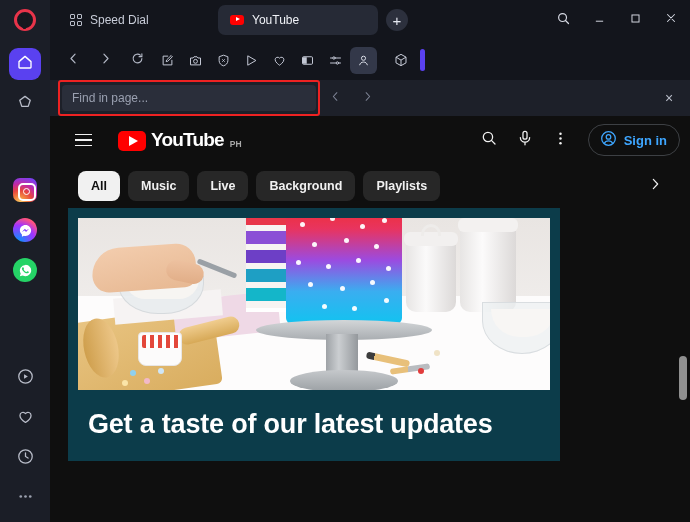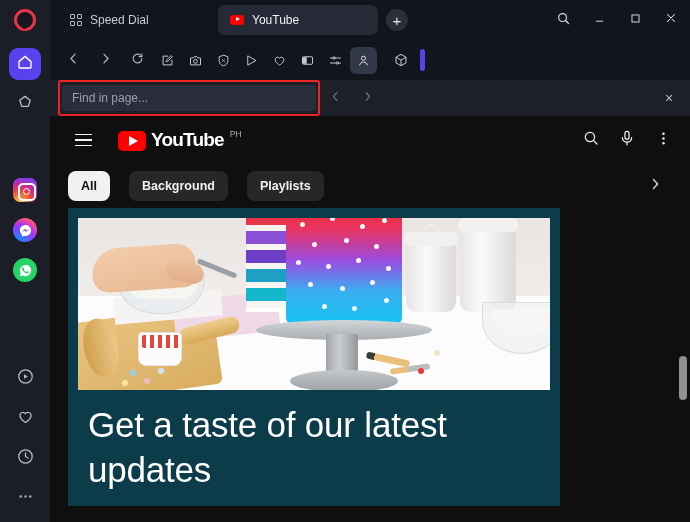--- a/index.html
+++ b/index.html
@@ -323,22 +323,23 @@
   .yt-word {
     color: #fff;
     font-size: 19px;
     font-weight: bold;
     letter-spacing: -0.8px;
     line-height: 22px;
   }
   .yt-country {
     color: #aaa;
     font-size: 8.5px;
-    margin-top: 0;
+    margin-top: 10px;
     margin-left: 1px;
+    font-weight: bold;
   }
   .yt-head-right {
     margin-left: auto;
     display: flex; align-items: center;
     gap: 2px;
   }
   .yt-ibtn {
     width: 34px; height: 34px;
     display: flex; align-items: center; justify-content: center;
     color: #f1f1f1;
@@ -357,22 +358,22 @@
     margin-left: 8px;
     white-space: nowrap;
   }
 
   
   .chips {
     height: 44px;
     flex: 0 0 44px;
     display: flex;
     align-items: center;
-    padding-left: 18px;
-    gap: 19px;
+    padding-left: 28px;
+    gap: 8px;
     position: relative;
     overflow: hidden;
   }
   .chip {
     height: 30px;
     padding: 0 13px;
     border-radius: 8px;
     background: #272727;
     color: #f1f1f1;
     font-size: 12.5px;
@@ -405,22 +406,22 @@
     padding: 10px 10px 14px 10px;
   }
   .banner-img {
     width: 472px; height: 172px;
     position: relative;
     overflow: hidden;
     background: #f2efee;
   }
   .banner-title {
     color: #ffffff;
-    font-size: 35px;
-    font-weight: normal;
+    font-size: 27px;
+    font-weight: bold;
     line-height: 45px;
     padding: 12px 0 0 10px;
     letter-spacing: -0.2px;
   }
 
   
   .scene { position: absolute; inset: 0; background: linear-gradient(180deg,#e9e5e2 0%,#efecea 46%,#fbfafa 47%,#ffffff 100%); }
   .counter { position: absolute; left: 0; right: 0; top: 78px; bottom: 0; background: #fdfcfc; }
   .parchment { position: absolute; left: -10px; top: 96px; width: 150px; height: 80px; background: linear-gradient(160deg,#e9c583,#d9ad5f); transform: rotate(-8deg); border-radius: 6px; }
   .parchment2 { position: absolute; left: 6px; top: 100px; width: 34px; height: 60px; background: linear-gradient(90deg,#cf9f4d,#edc789); border-radius: 17px/30px; transform: rotate(-12deg); }
@@ -746,26 +747,42 @@
           </div>
           <div class="yt-ibtn">
             <span>
               <svg width="17" height="17" viewBox="0 0 24 24" fill="#f1f1f1">
                 <circle cx="12" cy="5.4" r="1.75"></circle>
                   <circle cx="12" cy="12" r="1.75"></circle>
                   <circle cx="12" cy="18.6" r="1.75"></circle>
               </svg>
             </span>
           </div>
+          <div class="signin">
+            <span>
+              <svg width="19" height="19" viewBox="0 0 24 24" fill="none" stroke="#3ea6ff" stroke-width="1.6">
+                <circle cx="12" cy="12" r="8.6"></circle>
+                  <circle cx="12" cy="10" r="2.9"></circle>
+                  <path d="M6.6 18.4c1-2.2 3-3.3 5.4-3.3s4.4 1.1 5.4 3.3"></path>
+              </svg>
+            </span>
+            <span>Sign in</span>
+          </div>
         </div>
       </div>
 
       <div class="chips">
         <div class="chip selected">
             <span>All</span>
+          </div>
+        <div class="chip">
+            <span>Music</span>
+          </div>
+        <div class="chip">
+            <span>Live</span>
           </div>
         <div class="chip">
             <span>Background</span>
           </div>
         <div class="chip">
             <span>Playlists</span>
           </div>
         <div class="chip-arrow">
           <span>
             <svg width="16" height="16" viewBox="0 0 24 24" fill="none" stroke="#f1f1f1" stroke-width="1.8" stroke-linecap="round" stroke-linejoin="round">

